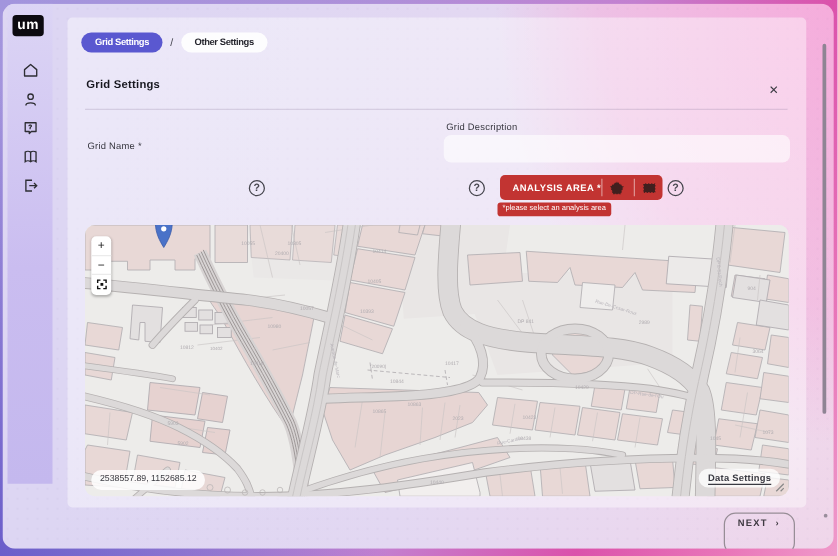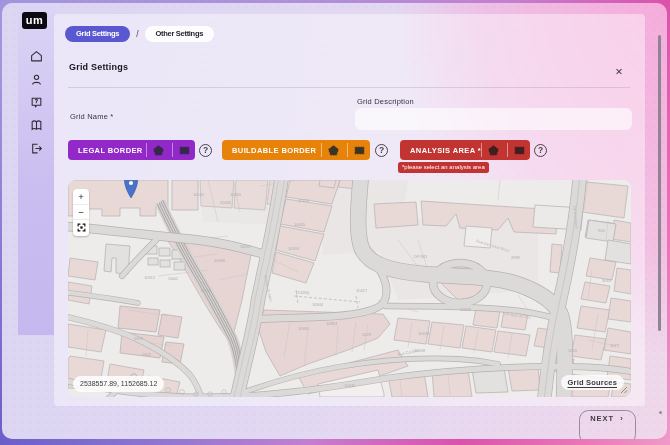--- a/index.html
+++ b/index.html
@@ -11,21 +11,21 @@
   }
   .app { position:absolute; left:2px; top:3px; width:665px; height:436px;
     border-radius:10px; overflow:hidden;
     background:
       radial-gradient(ellipse 58% 115% at 102% -4%, rgba(248,158,214,0.78) 0%, rgba(247,162,214,0.44) 52%, rgba(247,160,213,0) 74%),
       linear-gradient(100deg, #ddd6f3 15%, #e3d8f2 52%, #ead8ef 78%, #f0d7ea 100%);
   }
   .dots { position:absolute; inset:0;
     background-image: radial-gradient(circle, rgba(120,100,160,0.05) 0.7px, transparent 1.1px);
     background-size: 8px 8px; }
-  .sidebar { position:absolute; left:16px; top:0; width:36px; height:332px;
+  .sidebar { position:absolute; left:4px; top:0; width:36px; height:384px;
     background: linear-gradient(180deg, #dcd5f5 0%, #cabdf0 55%, #c4b8ee 100%); }
   .logo { position:absolute; left:4px; top:9px; width:25px; height:17px; background:#0c0a10;
     border-radius:3px; color:#fff; font-weight:bold; font-size:11px; text-align:center; line-height:16px; letter-spacing:0.5px;}
   .icons { position:absolute; left:0; top:47px; width:36px; }
   .icons svg { display:block; margin:0 auto 10px auto; }
   .card { position:absolute; left:52px; top:11px; width:591px; height:392px;
     border-radius:4px; background:rgba(255,255,255,0.42); }
   .tabs { position:absolute; left:11px; top:12px; height:16px; display:flex; align-items:center; }
   .pill { display:inline-block; height:15.5px; line-height:15.5px; border-radius:9px;
     font-size:7.5px; font-weight:bold; padding:0 11px; letter-spacing:-0.3px; }
@@ -97,44 +97,22 @@
         <span class="slash">/</span>
         <span class="pill idle">Other Settings</span>
     </div>
     <h1>Grid Settings</h1>
     <div class="close">✕</div>
     <div style="position:absolute; left:14px; top:73px; width:562px; height:1px; background:rgba(130,115,150,0.22);"></div>
     <div class="lbl" style="left:16px; top:98px;">Grid Name *</div>
     <div class="lbl" style="left:303px; top:83px;">Grid Description</div>
     <div class="inp" style="left:301px; top:94px; width:277px;"></div>
 
-    <div class="btn" style="left:14px; width:127px; background:#9328c9;">
-      <span class="t">LEGAL BORDER</span>
-      <span class="sep" style="left:78px;"></span>
-      <span class="sep" style="left:104px;"></span>
-      <svg style="left:84px;" width="13" height="13" viewBox="0 0 24 24" fill="#35294a">
-          <path d="M12 2 L22 9.5 L18 21 L6 21 L2 9.5 Z" stroke="#9328c9" stroke-width="1.6" stroke-dasharray="2.5,2"></path>
-        </svg>
-      <svg style="left:110px;" width="13" height="13" viewBox="0 0 24 24" fill="#35294a">
-          <rect x="3" y="5" width="18" height="14" stroke="#9328c9" stroke-width="1.6" stroke-dasharray="2.5,2"></rect>
-        </svg>
-    </div>
     <div class="help" style="left:145px;">?</div>
 
-    <div class="btn" style="left:168px; width:148px; background:#e8830a;">
-      <span class="t">BUILDABLE BORDER</span>
-      <span class="sep" style="left:99px;"></span>
-      <span class="sep" style="left:125px;"></span>
-      <svg style="left:105px;" width="13" height="13" viewBox="0 0 24 24" fill="#3c3326">
-          <path d="M12 2 L22 9.5 L18 21 L6 21 L2 9.5 Z" stroke="#e8830a" stroke-width="1.6" stroke-dasharray="2.5,2"></path>
-        </svg>
-      <svg style="left:131px;" width="13" height="13" viewBox="0 0 24 24" fill="#3c3326">
-          <rect x="3" y="5" width="18" height="14" stroke="#e8830a" stroke-width="1.6" stroke-dasharray="2.5,2"></rect>
-        </svg>
-    </div>
     <div class="help" style="left:321px;"><span style="position:relative; top:0.5px;">?</span></div>
 
     <div class="btn" style="left:346px; width:130px; background:#c23432;">
       <span class="t">ANALYSIS AREA *</span>
       <span class="sep" style="left:81px;"></span>
       <span class="sep" style="left:107px;"></span>
       <svg style="left:87px;" width="13" height="13" viewBox="0 0 24 24" fill="#401f1e">
           <path d="M12 2 L22 9.5 L18 21 L6 21 L2 9.5 Z" stroke="#c23432" stroke-width="1.6" stroke-dasharray="2.5,2"></path>
         </svg>
       <svg style="left:113px;" width="13" height="13" viewBox="0 0 24 24" fill="#401f1e">
@@ -360,21 +338,21 @@
           <div>+</div>
           <div>−</div>
           <div><svg width="9" height="9" viewBox="0 0 24 24" style="margin-top:3px">
               <g fill="none" stroke="#111" stroke-width="3">
                 <path d="M9 3 H3 V9 M15 3 H21 V9 M9 21 H3 V15 M15 21 H21 V15"></path>
               </g>
               <rect x="9" y="9" width="6" height="6" fill="#111"></rect>
             </svg></div>
         </div>
       <div class="coords">2538557.89, 1152685.12</div>
-      <div class="datasrc">Grid Sources</div>
+      <div class="datasrc">Data Settings</div>
       <svg style="position:absolute; right:3px; bottom:3px; z-index:6;" width="8" height="8" viewBox="0 0 8 8">
           <path d="M7,1 L1,7 M7,4.5 L4.5,7" stroke="#8a8a8a" stroke-width="1" fill="none"></path>
         </svg>
     </div>
   </div>
   <div class="next">NEXT &nbsp;›</div>
   <div class="sbar"></div>
   <div style="position:absolute; left:657px; top:408px; width:3px; height:3px; border-radius:50%; background:#9a8e9c;"></div>
 </div>
 

